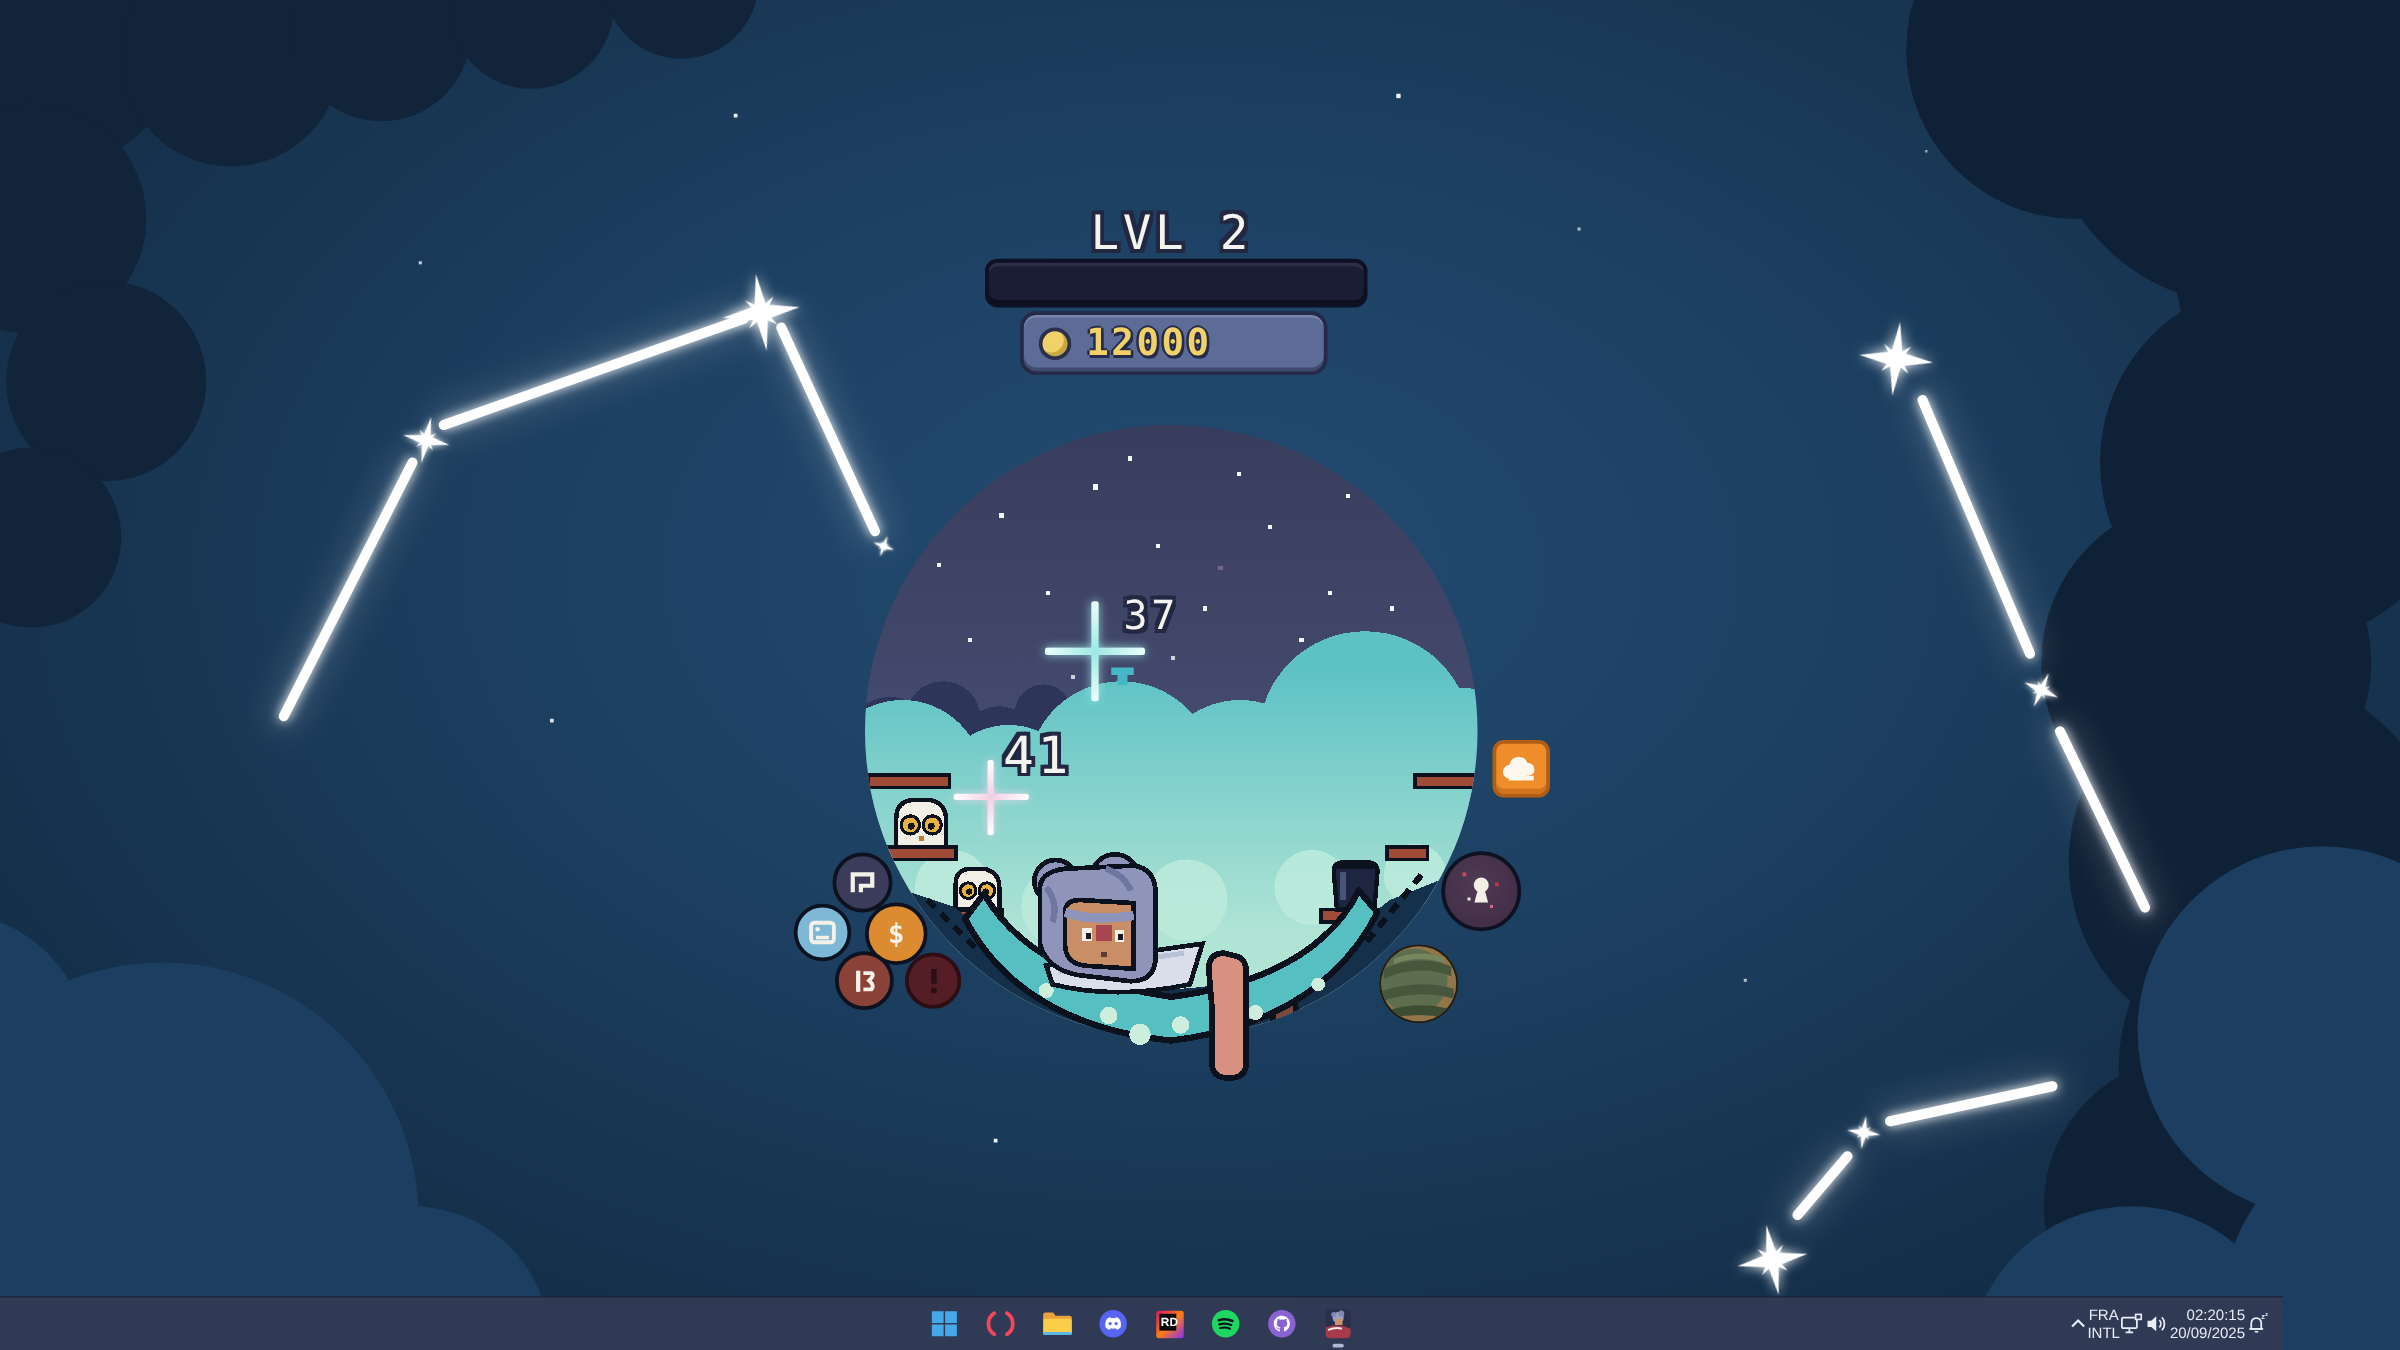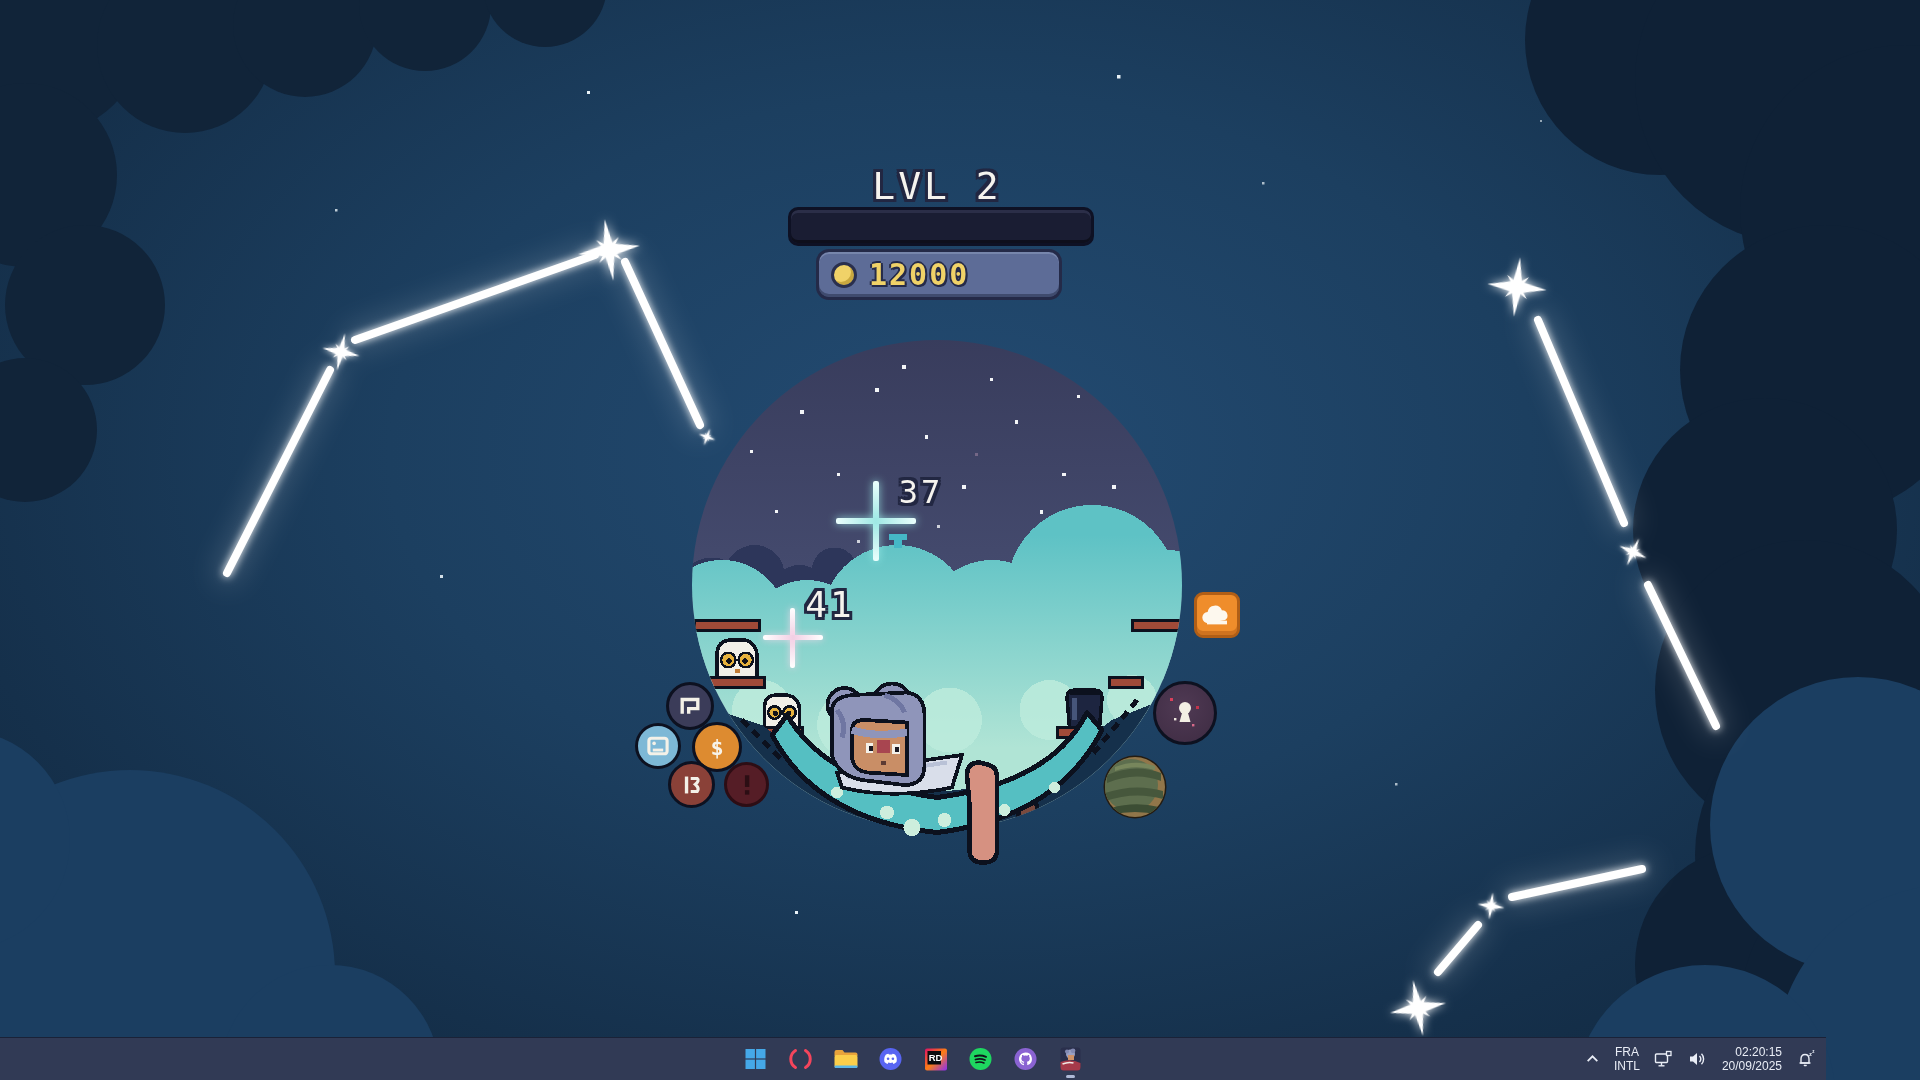--- a/index.html
+++ b/index.html
@@ -17,21 +17,21 @@
     box-shadow:inset 0 3px 0 rgba(120,130,170,0.18), inset 0 -3px 0 rgba(0,0,0,0.45);}
   #xp-fill{height:100%;width:0%;background:#8fd0c9;border-radius:7px;}
   #coin-pill{left:816px;top:249px;width:240px;height:45px;background:#5d6c97;border:3px solid #242a48;border-radius:13px;
     box-shadow:inset 0 2px 0 rgba(200,210,235,0.25), inset 0 -3px 0 rgba(10,15,35,0.35);display:flex;align-items:center;}
   #coin-icon{width:26px;height:26px;margin-left:12px;border-radius:50%;background:#f0d268;border:3px solid #2a2f4d;box-sizing:border-box;
     box-shadow:inset -3px -3px 0 #c9a83f;}
   #coin-count{margin-left:12px;font-size:30px;font-weight:bold;color:#f0d268;letter-spacing:2px;
     text-shadow:2px 0 0 #262b49,-2px 0 0 #262b49,0 2px 0 #262b49,0 -2px 0 #262b49,2px 2px 0 #262b49;}
   .counter{font-size:32px;transform:translate(-50%,-50%);}
   #counter-top{left:921px;top:492px;}
-  #counter-left{left:830px;top:604px;font-size:36px;}
+  #counter-left{left:830px;top:604px;font-size:41px;}
   
   .plus-v,.plus-h{position:absolute;border-radius:2px;}
   #cross-a .plus-v{left:37px;top:0;width:6px;height:80px;background:linear-gradient(#eafffd,#9fe8e4 50%,#eafffd);box-shadow:0 0 8px rgba(160,240,235,.8);}
   #cross-a .plus-h{left:0;top:37px;width:80px;height:6px;background:linear-gradient(90deg,#eafffd,#9fe8e4 50%,#eafffd);box-shadow:0 0 8px rgba(160,240,235,.8);}
   #cross-b .plus-v{left:27px;top:0;width:5px;height:60px;background:linear-gradient(#fff,#f2cfe4 50%,#fff);box-shadow:0 0 7px rgba(250,215,235,.8);}
   #cross-b .plus-h{left:0;top:27px;width:60px;height:5px;background:linear-gradient(90deg,#fff,#f2cfe4 50%,#fff);box-shadow:0 0 7px rgba(250,215,235,.8);}
   #teal-chip{left:889px;top:534px;width:18px;height:14px;}
   #teal-chip .bar{position:absolute;left:0;top:0;width:18px;height:6px;background:#45b7c6;}
   #teal-chip .stem{position:absolute;left:5px;top:6px;width:8px;height:8px;background:#45b7c6;}
   
@@ -45,21 +45,21 @@
   #night-button{left:1153px;top:681px;width:64px;height:64px;background:radial-gradient(circle at 45% 40%, #503a54, #3d2b42);}
   #cloud-button{position:absolute;left:1194px;top:592px;width:46px;height:46px;background:#ef8d2b;border:3px solid #b05e16;
     border-radius:9px;box-sizing:border-box;display:flex;align-items:center;justify-content:center;
     box-shadow:inset 0 -4px 0 rgba(150,70,10,.35);}
   #planet{left:1101px;top:753px;width:68px;height:68px;}
   
   #taskbar{position:absolute;left:0;bottom:0;width:1826px;height:42px;background:#313a55;border-top:1px solid #1a2238;}
   #task-icons{position:absolute;left:50%;top:0;height:42px;transform:translateX(-50%);display:flex;align-items:center;gap:19px;}
   .ticon{width:26px;height:26px;display:flex;align-items:center;justify-content:center;position:relative;}
   .active-dash{position:absolute;left:50%;bottom:-6px;transform:translateX(-50%);width:9px;height:3px;border-radius:2px;background:#aeb9d6;}
-  #tray{position:absolute;right:10px;top:0;height:42px;display:flex;align-items:center;gap:14px;color:#e9edf6;}
+  #tray{position:absolute;right:10px;top:0;height:42px;display:flex;align-items:center;gap:0;color:#e9edf6;}
   .tray-text{font-family:"Liberation Sans",sans-serif;font-size:12px;line-height:1.2;text-align:center;}
   #clock{text-align:right;}
 </style>
 </head>
 <body>
 
 <div id="screen">
 
   <svg class="abs" width="1920" height="1080" viewBox="0 0 1920 1080" style="left:0;top:0">
     <defs>

